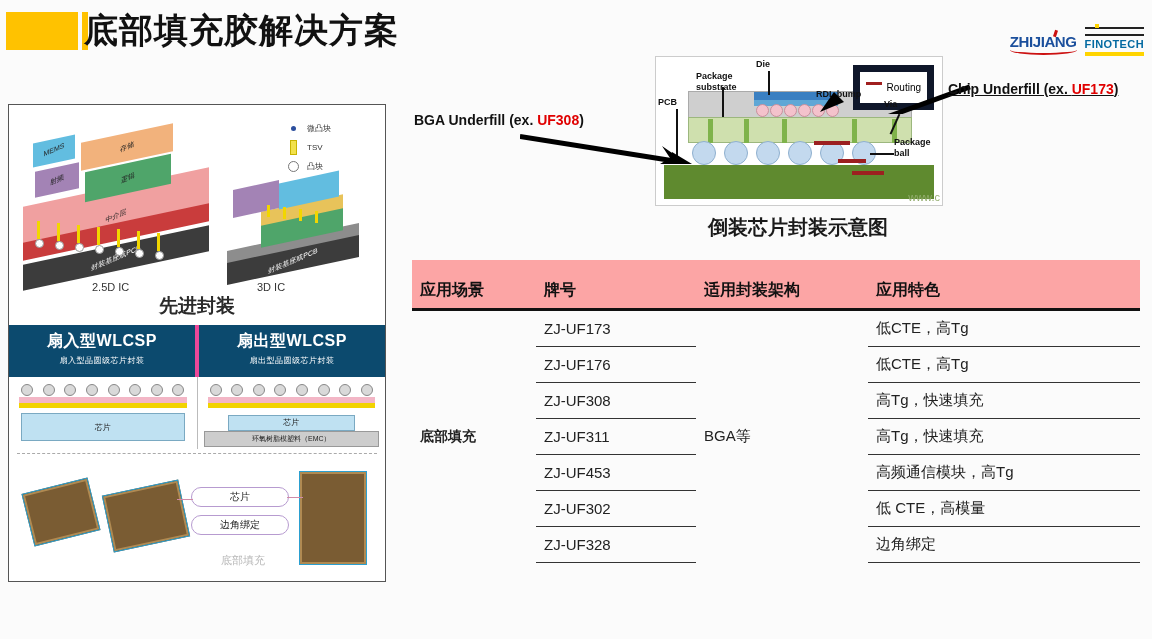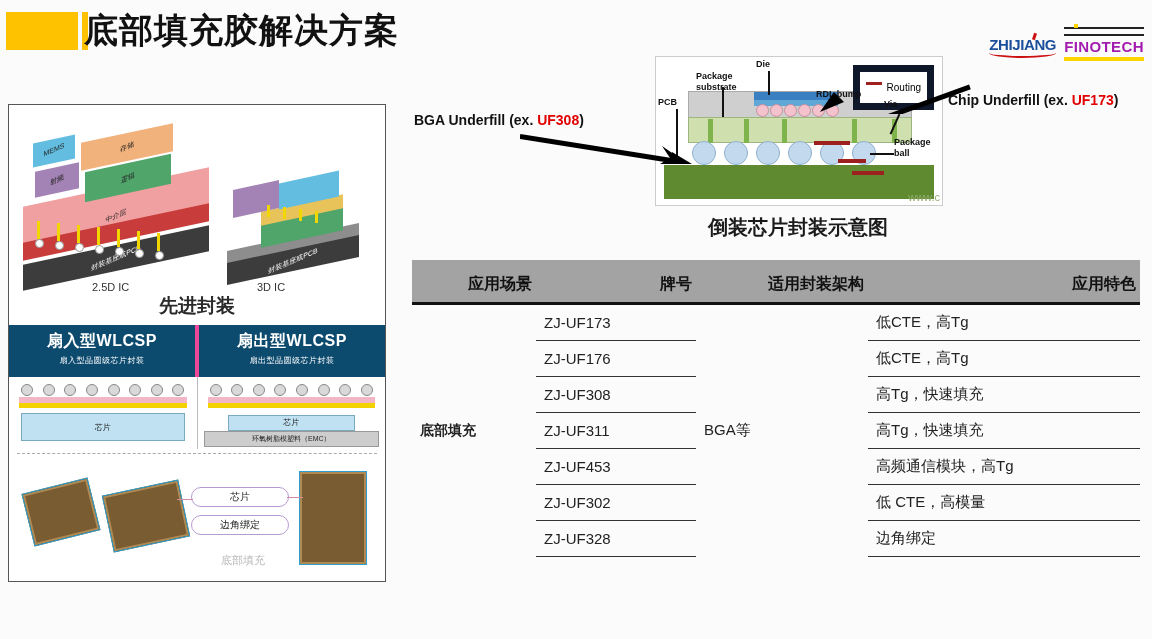--- a/index.html
+++ b/index.html
@@ -28,21 +28,21 @@
     font-family:"Liberation Sans",sans-serif;
   }
   #logo-zhijiang .zj-swoosh{
     position:absolute;left:0;bottom:-5px;width:100%;height:8px;
     border-bottom:2px solid #cc1111;border-radius:0 0 60% 60%;
   }
   #logo-zhijiang .zj-dot{position:absolute;left:44px;top:-3px;width:3px;height:7px;background:#cc1111;transform:rotate(18deg);}
   #logo-finotech{position:relative;padding:3px 0;}
   #logo-finotech .fin-barstop{width:100%;height:5px;border-top:2px solid #222;border-bottom:2px solid #222;margin-bottom:2px;}
   #logo-finotech .fin-text{
-    font-size:15px;font-weight:bold;color:#a21caf;letter-spacing:0.4px;
+    font-size:11px;font-weight:bold;color:#0369a1;letter-spacing:0.4px;
     font-family:"Liberation Sans",sans-serif;
   }
   #logo-finotech .fin-underline{width:100%;height:4px;background:#FFD400;margin-top:2px;}
   #logo-finotech .fin-dot{position:absolute;left:10px;top:0px;width:4px;height:4px;background:#FFD400;}
 
   
   #left-panel{
     position:absolute;left:8px;top:104px;width:378px;height:478px;
     background:#fff;border:1px solid #555;box-sizing:border-box;
   }
@@ -143,29 +143,29 @@
   #fc-caption{
     position:absolute;left:655px;top:214px;width:286px;text-align:center;
     font-size:20px;font-weight:bold;color:#1a1a1a;
   }
 
   
   #arrow-bga{position:absolute;left:520px;top:134px;width:172px;height:30px;}
   #arrow-chip{position:absolute;left:818px;top:62px;width:160px;height:52px;}
 
   #label-bga{position:absolute;left:414px;top:112px;font-size:14px;font-weight:bold;color:#111;}
-  #label-chip{position:absolute;left:948px;top:92px;font-size:14px;font-weight:bold;color:#111;white-space:nowrap;}
+  #label-chip{position:absolute;left:948px;top:81px;font-size:14px;font-weight:bold;color:#111;white-space:nowrap;text-decoration:underline;}
   .red-code{color:#e00000;}
 
   
   #spec-table{position:absolute;left:412px;top:260px;width:728px;}
   #spec-table table{border-collapse:collapse;width:100%;}
   #spec-table thead th{
-    background:#a3a3a3;color:#111;font-size:16px;font-weight:bold;
-    text-align:right;padding:14px 4px 7px 8px;border-bottom:3px solid #111;
+    background:#fca5a5;color:#111;font-size:16px;font-weight:bold;
+    text-align:left;padding:20px 4px 7px 8px;border-bottom:3px solid #111;
   }
   #spec-table tbody td{
     font-size:15px;color:#222;padding:8px 4px 8px 8px;
     border-bottom:1px solid #333;vertical-align:middle;background:transparent;
   }
   #spec-table tbody td.col-scene{
     font-weight:bold;border-bottom:none;font-size:14px;
   }
   #spec-table tbody td.col-arch{border-bottom:none;font-size:15px;}
   #spec-table tbody tr:last-child td{border-bottom:1px solid #333;}
@@ -244,20 +244,40 @@
       <div class="slab slab-green" style="left:34px;top:52px;width:82px;height:24px;"></div>
       <div class="slab slab-orange" style="left:34px;top:40px;width:82px;height:14px;background:#e8c35a;"></div>
       <div class="slab slab-blue" style="left:52px;top:14px;width:60px;height:26px;"></div>
       <div class="slab slab-purple" style="left:6px;top:22px;width:46px;height:28px;"></div>
       <div class="tsv-col" style="left:40px;top:42px;height:12px;"></div>
       <div class="tsv-col" style="left:56px;top:44px;height:12px;"></div>
       <div class="tsv-col" style="left:72px;top:46px;height:12px;"></div>
       <div class="tsv-col" style="left:88px;top:48px;height:12px;"></div>
     </div>
 
+    <div id="iso-legend">
+      <div class="lg-row">
+        <span class="lg-sym">
+            <span class="sym-microbump"></span>
+          </span>
+        <span>微凸块</span>
+      </div>
+      <div class="lg-row">
+        <span class="lg-sym">
+            <span class="sym-tsv"></span>
+          </span>
+        <span>TSV</span>
+      </div>
+      <div class="lg-row">
+        <span class="lg-sym">
+            <span class="sym-bump"></span>
+          </span>
+        <span>凸块</span>
+      </div>
+    </div>
 
     <div class="iso-caption" id="cap-25d">2.5D IC</div>
     <div class="iso-caption" id="cap-3d">3D IC</div>
     <div id="adv-pack-title">先进封装</div>
   </div>
 
   <div id="wlcsp-band">
     <div class="wl-half">
       <div class="wl-title">扇入型WLCSP</div>
       <div class="wl-sub">扇入型晶圆级芯片封装</div>

